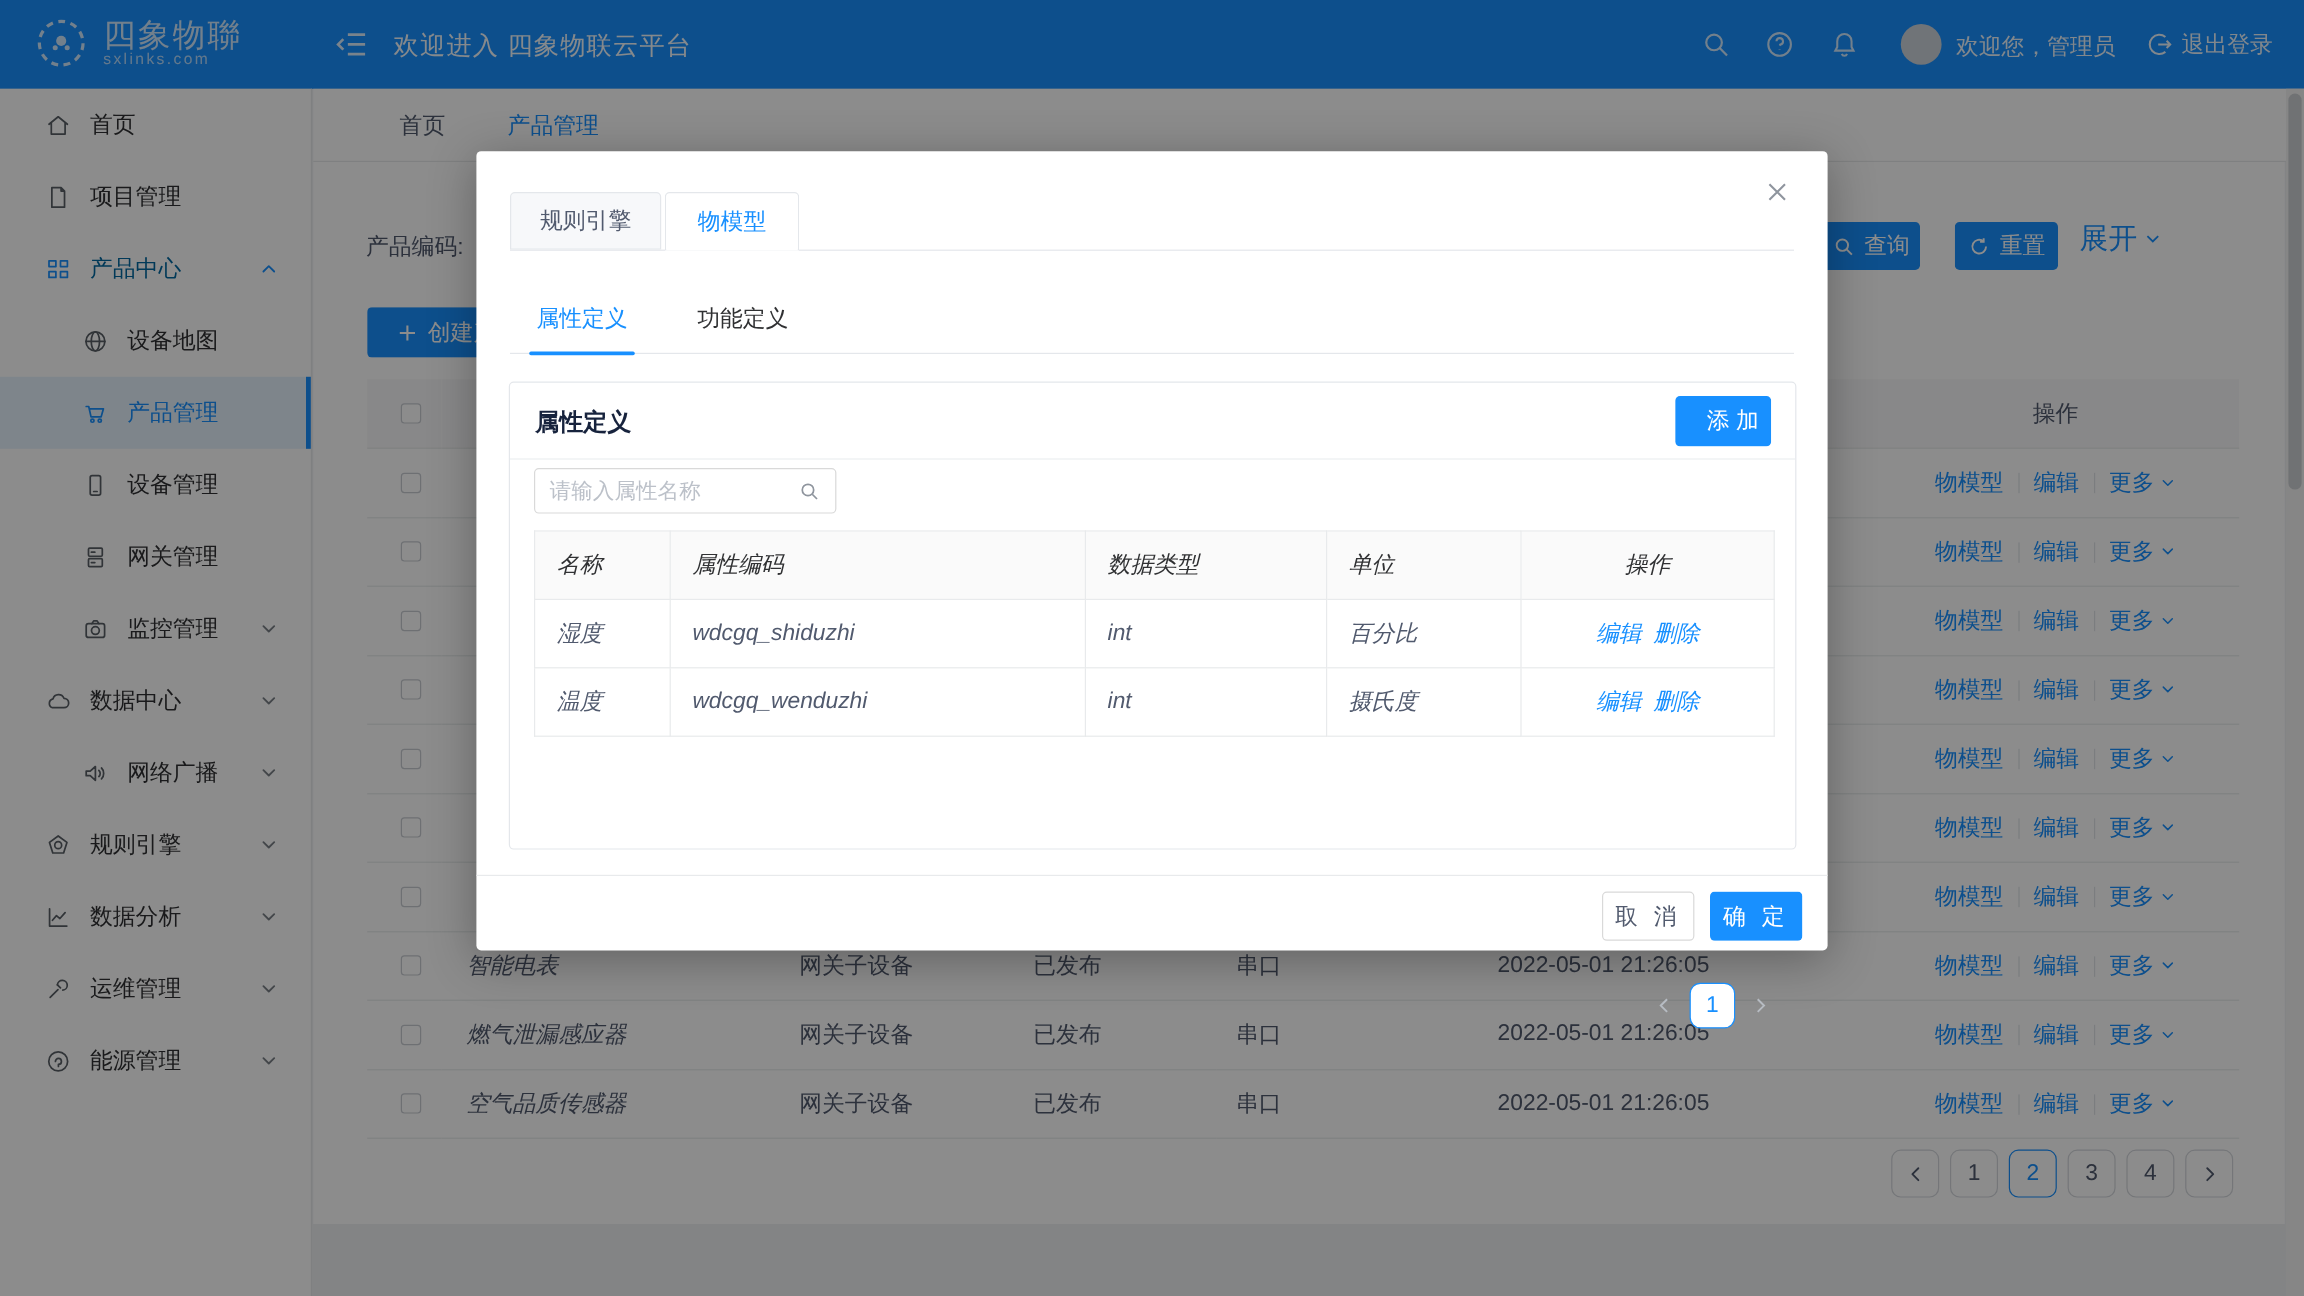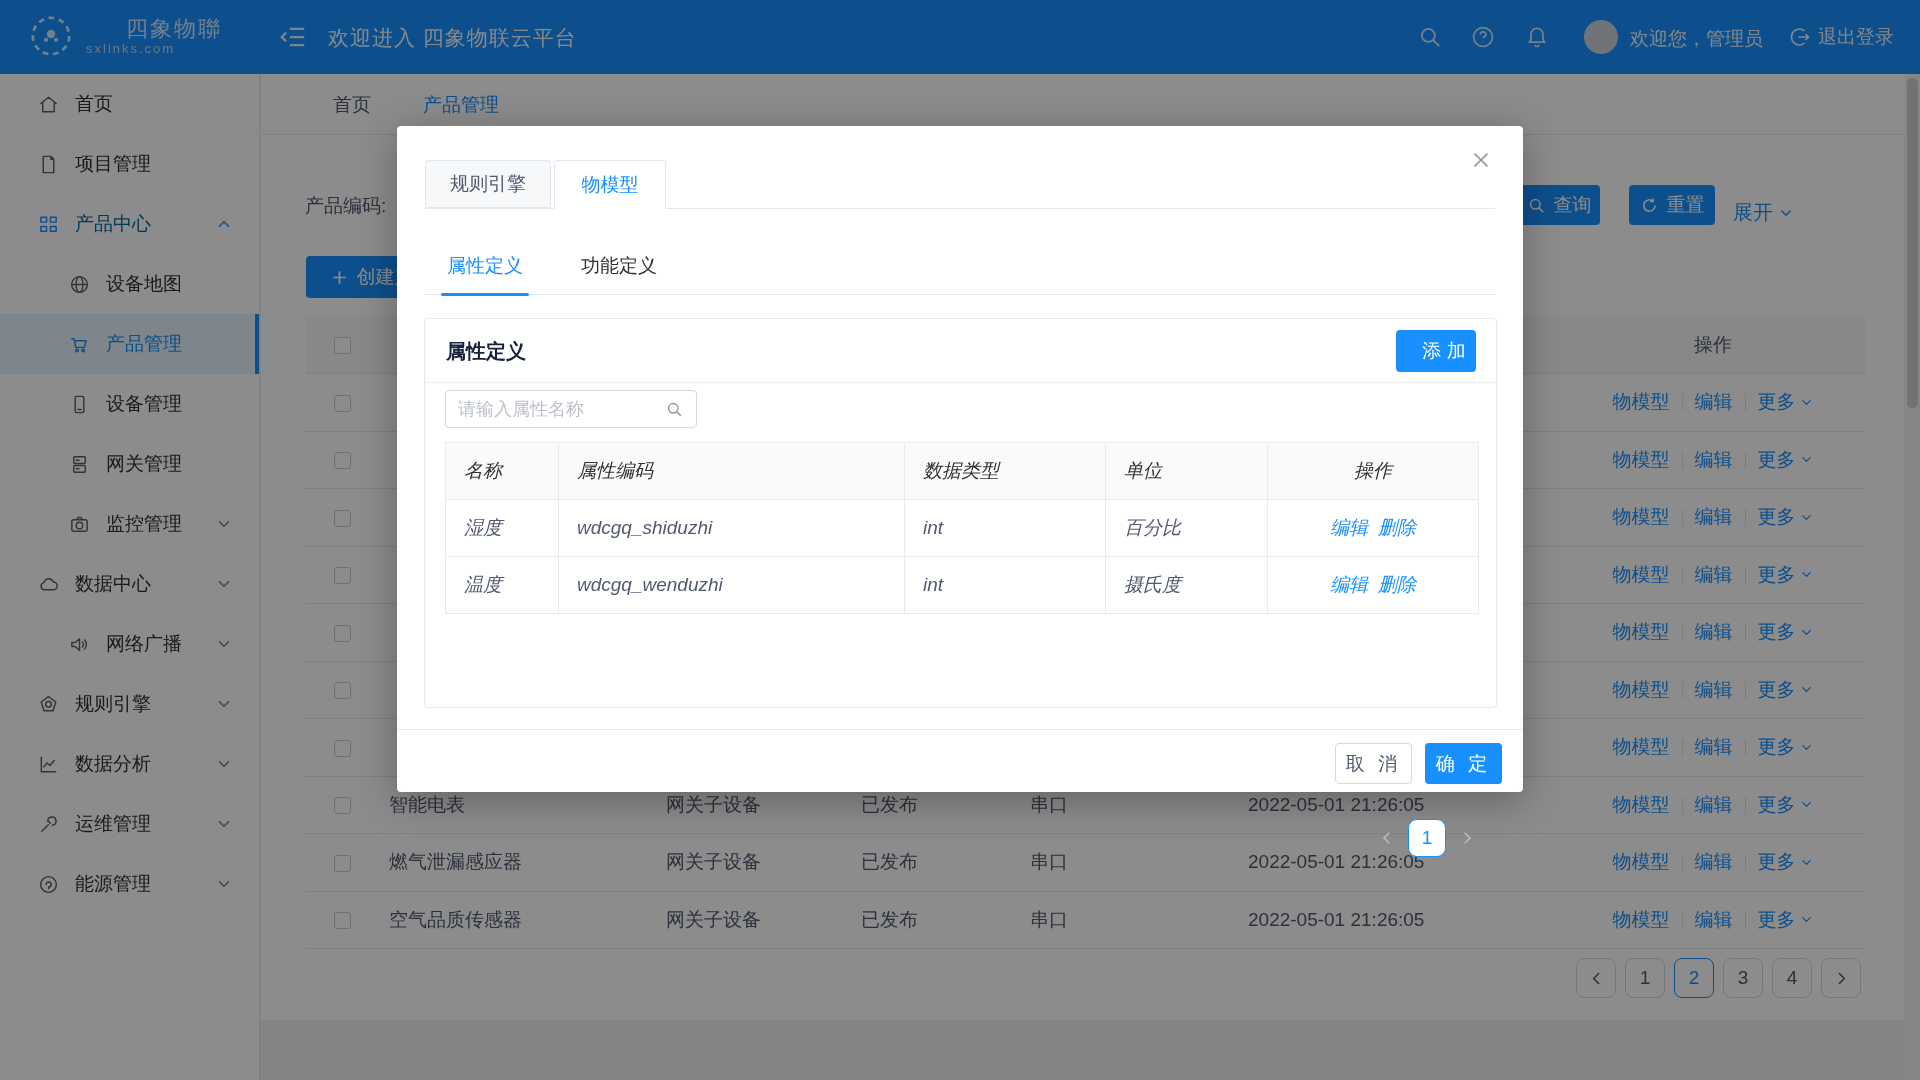--- a/index.html
+++ b/index.html
@@ -5,21 +5,21 @@
   * { margin:0; padding:0; box-sizing:border-box; }
   html,body { width:1920px; height:1080px; overflow:hidden; }
   body { font-family:"Liberation Sans","DejaVu Sans",sans-serif; background:#eef0f3; position:relative; color:#303133; }
   svg { display:block; }
   .ic { display:inline-flex; align-items:center; justify-content:center; }
 
   
   .header { position:absolute; left:0; top:0; width:1920px; height:74px; background:#1890ff; z-index:1; }
   .logo { position:absolute; left:28px; top:13px; display:flex; align-items:center; gap:12px; color:rgba(255,255,255,.8); }
   .logo-mark { width:46px; height:46px; }
-  .logo-title { font-size:22px; letter-spacing:2px; line-height:24px;margin-left:40px; }
+  .logo-title { font-size:27px; letter-spacing:2px; line-height:24px; }
   .logo-sub { font-size:13px; letter-spacing:2px; opacity:.85; line-height:15px; }
   .fold { position:absolute; left:278px; top:22px; width:30px; height:30px; color:rgba(255,255,255,.85); cursor:pointer; }
   .header-title { position:absolute; left:328px; top:24px; font-size:21px; color:rgba(255,255,255,.95); letter-spacing:1px; }
   .h-ic { position:absolute; top:24px; width:26px; height:26px; color:rgba(255,255,255,.8); cursor:pointer; }
   .avatar { position:absolute; left:1584px; top:20px; width:34px; height:34px; border-radius:50%; background:#ccd3da; }
   .greet { position:absolute; left:1630px; top:26px; font-size:19px; color:rgba(255,255,255,.92); }
   .logout { position:absolute; left:1788px; top:24px; display:flex; align-items:center; gap:6px; color:rgba(255,255,255,.92); font-size:19px; cursor:pointer; }
   .logout .ic { width:24px; height:24px; }
 
   
@@ -42,31 +42,31 @@
   .tag-current { left:162px; color:#1890ff; }
 
   
   .content { position:absolute; left:261px; top:135px; right:16px; height:885px; background:#fff; z-index:1; }
   .pcode-label { position:absolute; left:44px; top:58px; font-size:19px; color:#515a6e; }
   .btn { display:inline-flex; align-items:center; justify-content:center; gap:8px; border-radius:4px; font-size:19px; cursor:pointer; border:1px solid transparent; }
   .btn-primary { background:#1890ff; color:#fff; }
   .btn-plain { background:#fff; border-color:#d9d9d9; color:#515a6e; }
   .q-btn { position:absolute; left:1257px; top:50px; width:82px; height:40px; }
   .r-btn { position:absolute; left:1368px; top:50px; width:86px; height:40px; }
-  .expand { position:absolute; left:1472px; top:64px; display:flex; gap:4px; align-items:center; color:#1890ff; font-size:20px; cursor:pointer; }
+  .expand { position:absolute; left:1472px; top:48px; display:flex; gap:4px; align-items:center; color:#1890ff; font-size:24px; cursor:pointer; }
   .expand .ic { width:18px; height:18px; }
   .create-btn { position:absolute; left:45px; top:121px; width:150px; height:42px; }
   .btn .bicon { width:19px; height:19px; }
 
   
   .p-table { position:absolute; left:45px; top:181px; width:1560px; border-collapse:collapse; table-layout:fixed; font-size:19px; color:#515a6e; }
   .p-table th, .p-table td { border-bottom:1px solid #e8eaec; height:57.5px; padding:0 0 0 16px; text-align:left; font-weight:normal; white-space:nowrap; overflow:hidden; }
   .p-table thead th { background:#f8f8f9; color:#515a6e; }
   .p-table .c-check { width:62px; padding-left:28px; }
-  .p-table .c-name { width:282px; padding-left:21px; }
+  .p-table .c-name { width:282px; padding-left:21px;font-style:italic; }
   .p-table .c-type { width:195px; }
   .p-table .c-status { width:169px; }
   .p-table .c-access { width:226px; }
   .p-table .c-time { width:320px; padding-left:8px; }
   .p-table .c-op { width:306px; text-align:center; padding-left:0; }
   .checkbox { display:inline-block; width:17px; height:17px; border:1px solid #c8ccd2; border-radius:3px; background:#fff; vertical-align:middle; cursor:pointer; }
   .op-link { color:#1890ff; cursor:pointer; display:inline-flex; align-items:center; gap:3px; }
   .op-link .ic { width:15px; height:15px; }
   .op-sep { display:inline-block; width:1px; height:17px; background:#e0e3e8; margin:0 12px; vertical-align:-3px; }
 

